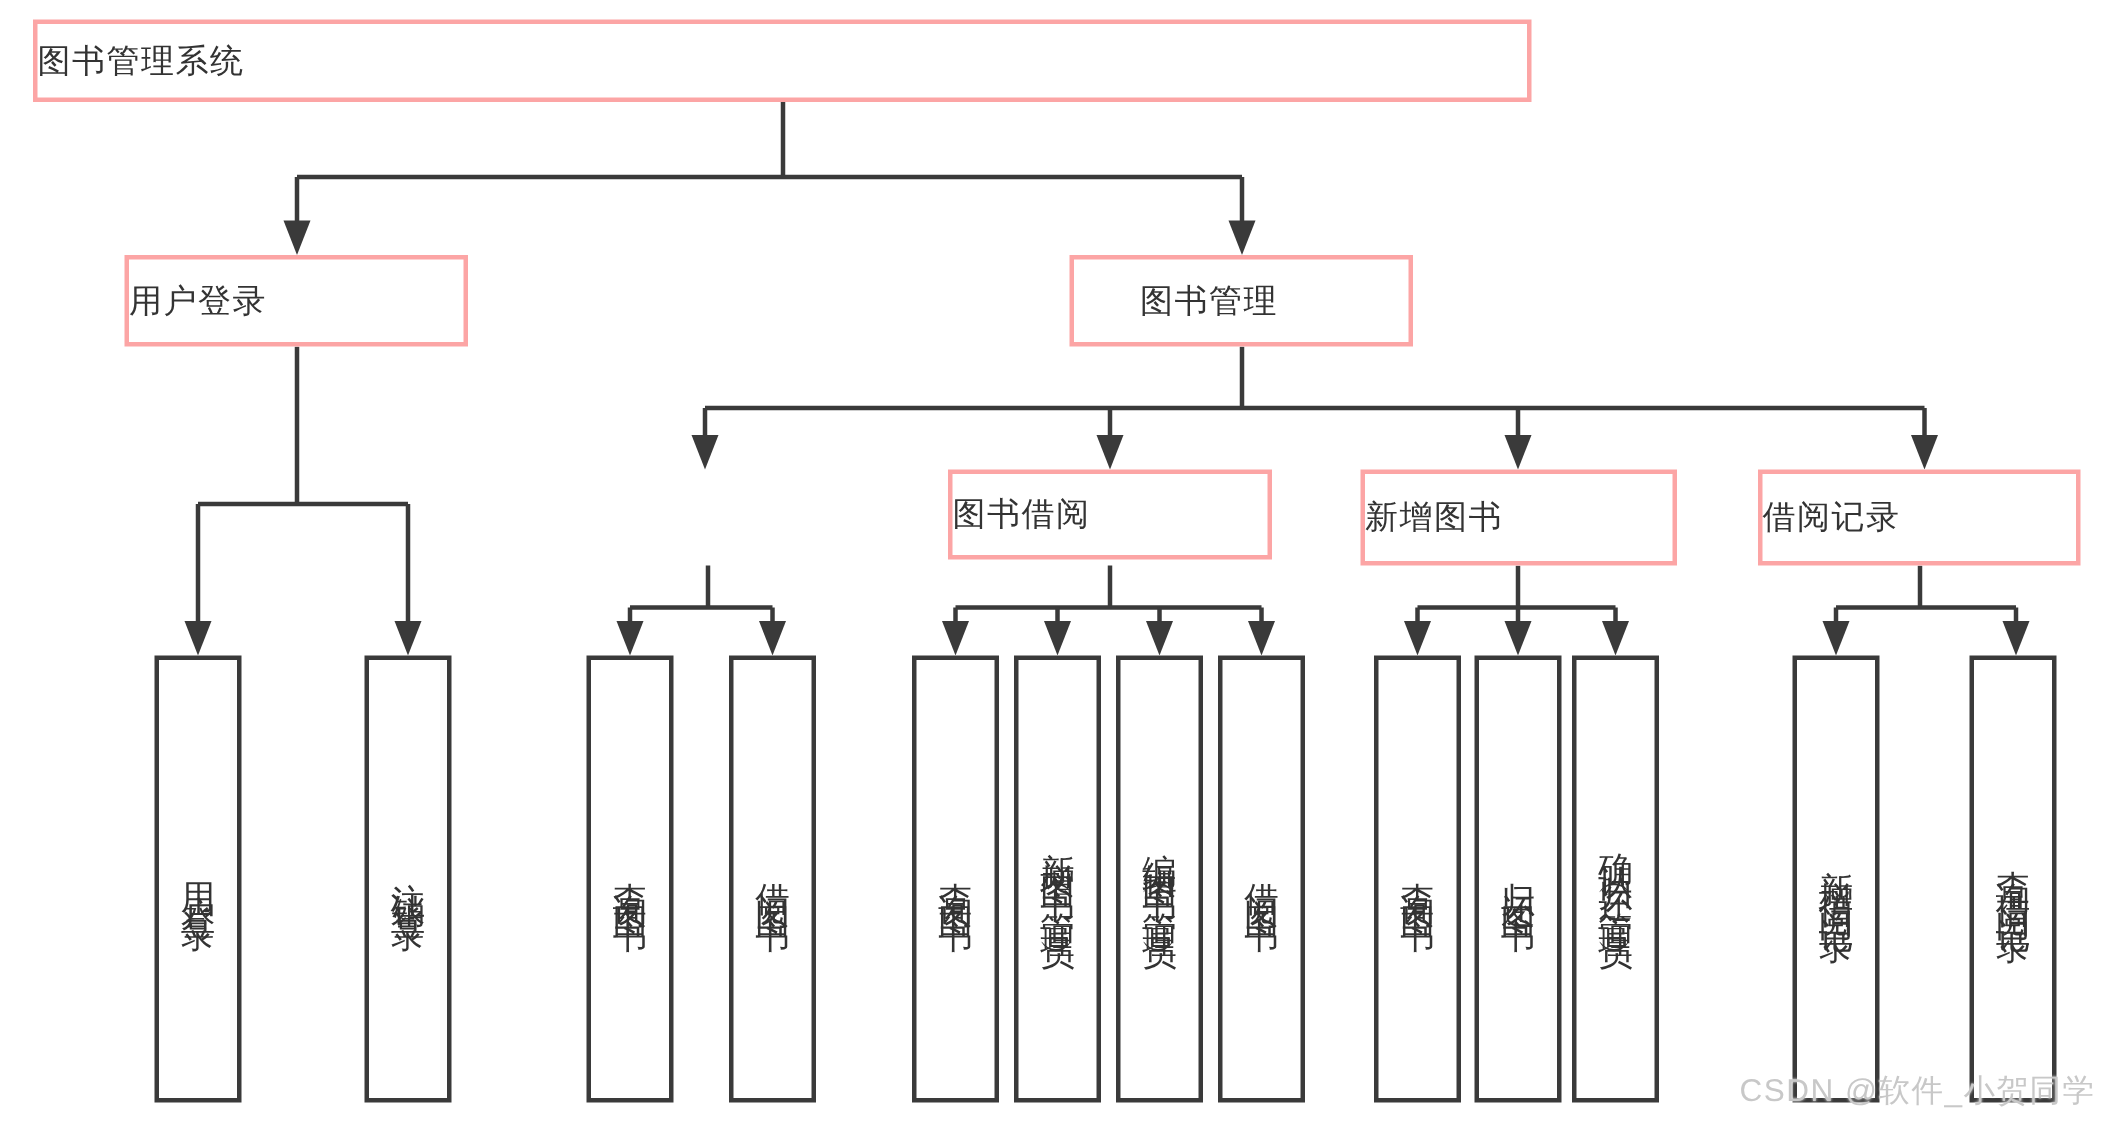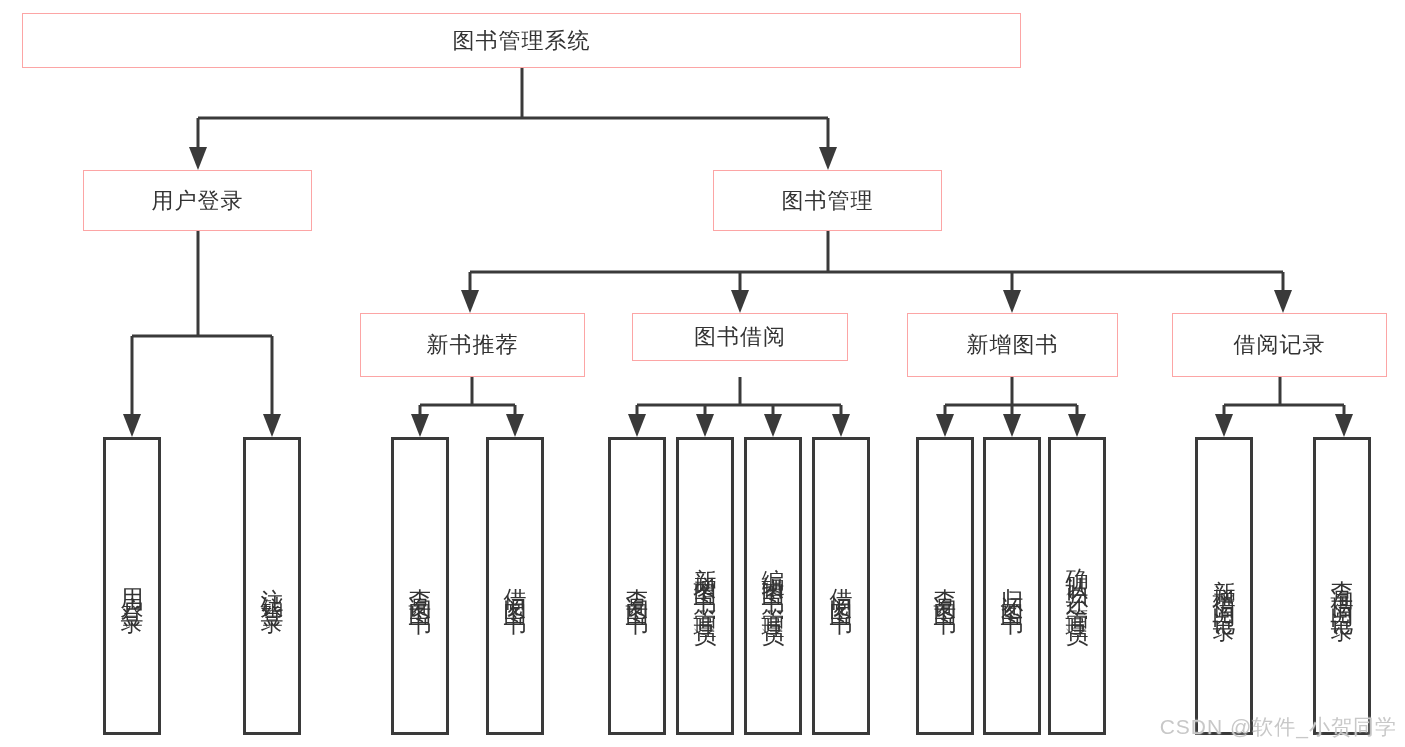--- a/index.html
+++ b/index.html
@@ -18,38 +18,37 @@
   .wires {
     position: absolute;
     left: 0;
     top: 0;
     width: 1405px;
     height: 747px;
   }
   .box {
     position: absolute;
     box-sizing: border-box;
-    border: 1px solid #fca5a5;
+    border: 3px solid #fca5a5;
     background: #ffffff;
     display: flex;
     align-items: center;
-    justify-content: center;
     color: #333333;
   }
   .hlabel {
     font-size: 22px;
     color: #333333;
     letter-spacing: 1px;
     white-space: nowrap;
   }
   .root-box   { left: 22px;   top: 13px;  width: 999px; height: 55px; }
   .l2-a       { left: 83px;   top: 170px; width: 229px; height: 61px; }
-  .l2-b       { left: 713px;  top: 170px; width: 229px; height: 61px; }
+  .l2-b       { left: 713px;  top: 170px; width: 229px; height: 61px; padding-left: 44px; }
   .l3-1       { left: 360px;  top: 313px; width: 225px; height: 64px; }
-  .l3-2       { left: 632px;  top: 313px; width: 216px; height: 48px; }
+  .l3-2       { left: 632px;  top: 313px; width: 216px; height: 60px; }
   .l3-3       { left: 907px;  top: 313px; width: 211px; height: 64px; }
   .l3-4       { left: 1172px; top: 313px; width: 215px; height: 64px; }
   .leaf {
     position: absolute;
     top: 437px;
     width: 58px;
     height: 298px;
     box-sizing: border-box;
     border: 3px solid #3a3a3a;
     background: #ffffff;
@@ -174,23 +173,20 @@
     <span class="hlabel">图书管理系统</span>
   </div>
 
   <div class="box l2-a">
     <span class="hlabel">用户登录</span>
   </div>
   <div class="box l2-b">
     <span class="hlabel">图书管理</span>
   </div>
 
-  <div class="box l3-1">
-    <span class="hlabel">新书推荐</span>
-  </div>
   <div class="box l3-2">
     <span class="hlabel">图书借阅</span>
   </div>
   <div class="box l3-3">
     <span class="hlabel">新增图书</span>
   </div>
   <div class="box l3-4">
     <span class="hlabel">借阅记录</span>
   </div>
 

